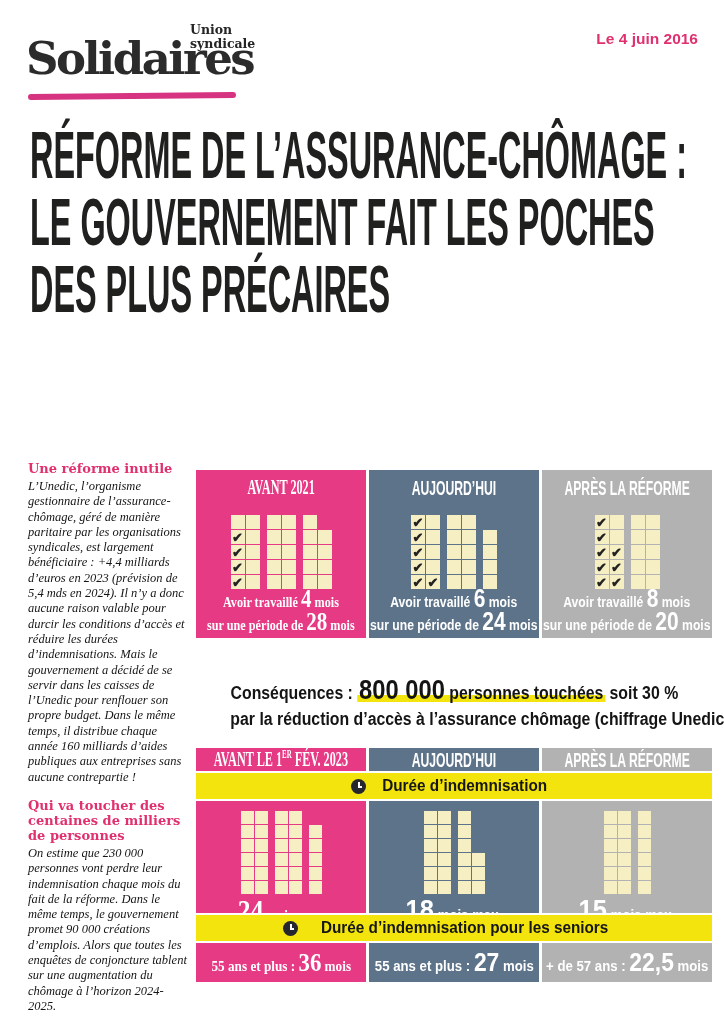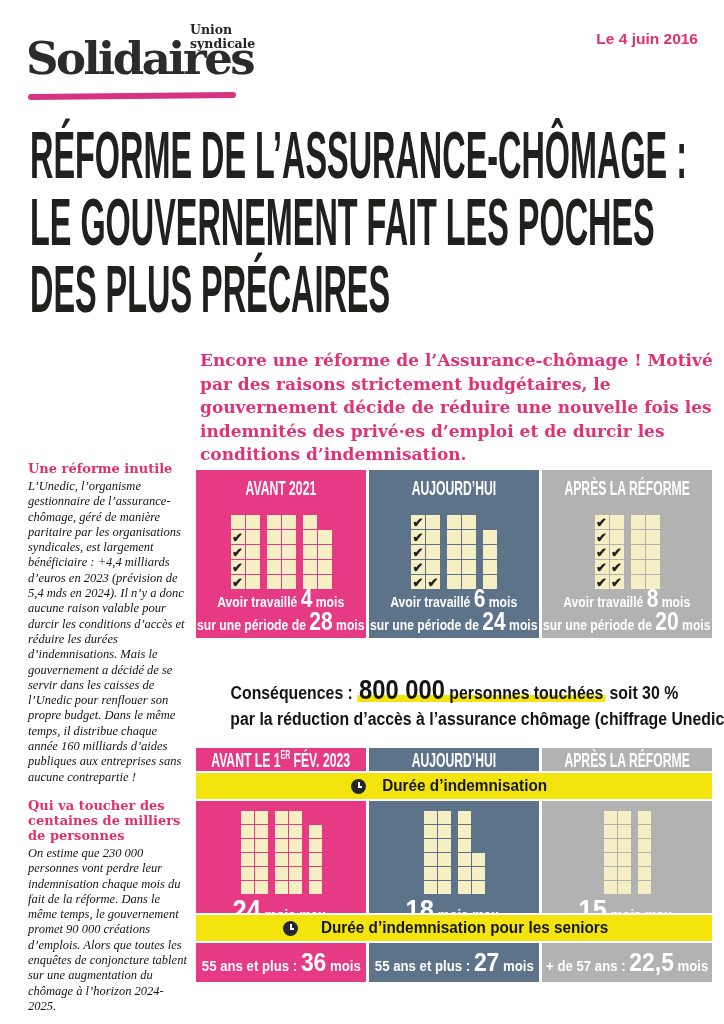--- a/index.html
+++ b/index.html
@@ -35,21 +35,21 @@
   
   .tbl{position:absolute;left:196px;width:516px;}
   .tbl1{top:470px;}
   .tbl2{top:748px;--sq:13px;}
   .hdr-row{display:grid;grid-template-columns:1fr 1fr 1fr;gap:3px;height:35px;}
   .tbl2 .hdr-row{height:23px;}
   .hdr-cell{display:flex;align-items:center;justify-content:center;overflow:hidden;}
   .hdr-text{color:#ffffff;font-weight:bold;font-size:21px;white-space:nowrap;
             transform:scaleX(0.58);transform-origin:center;}
   .sup{font-size:12px;vertical-align:super;}
-  .bg-pink{background:#e73a85;}
+  .bg-pink{background:#e73a85;font-family:Liberation Serif, serif;}
   .bg-slate{background:#5d7389;}
   .bg-gray{background:#b2b2b2;}
 
   .banner{height:26px;margin:2px 0;background:#f2e40c;display:flex;align-items:center;
           justify-content:center;gap:7px;}
   .banner-text{font-weight:bold;font-size:17px;color:#161616;white-space:nowrap;
                transform:scaleX(0.9);transform-origin:center;}
   .clock-icon{display:inline-block;width:15px;height:15px;border-radius:50%;
               background:#26262e;position:relative;flex:0 0 auto;}
   .clock-icon::before{content:"";position:absolute;left:7px;top:3px;width:2px;height:5px;background:#fff;}
@@ -102,21 +102,20 @@
   <div class="logo-main">Solidaires</div>
   <div class="logo-underline"></div>
   <div class="date">Le 4 juin 2016</div>
 
   <div class="title">
     <span class="title-line">RÉFORME DE L’ASSURANCE-CHÔMAGE :</span>
     <span class="title-line">LE GOUVERNEMENT FAIT LES POCHES</span>
     <span class="title-line">DES PLUS PRÉCAIRES</span>
   </div>
 
-  <div class="intro">Encore une réforme de l’Assurance-chômage ! Motivé par des raisons strictement budgétaires, le gouvernement décide de réduire une nouvelle fois les indemnités des privé·es d’emploi et de durcir les conditions d’indemnisation.</div>
 
   <div class="sidebar">
     <h3 class="sb-head">Une réforme inutile</h3>
     <p class="sb-body">L’Unedic, l’organisme gestionnaire de l’assurance-chômage, géré de manière paritaire par les organisations syndicales, est largement bénéficiaire : +4,4 milliards d’euros en 2023 (prévision de 5,4 mds en 2024). Il n’y a donc aucune raison valable pour durcir les conditions d’accès et réduire les durées d’indemnisations. Mais le gouvernement a décidé de se servir dans les caisses de l’Unedic pour renflouer son propre budget. Dans le même temps, il distribue chaque année 160 milliards d’aides publiques aux entreprises sans aucune contrepartie !</p>
     <h3 class="sb-head">Qui va toucher des centaines de milliers de personnes</h3>
     <p class="sb-body">On estime que 230 000 personnes vont perdre leur indemnisation chaque mois du fait de la réforme. Dans le même temps, le gouvernement promet 90 000 créations d’emplois. Alors que toutes les enquêtes de conjoncture tablent sur une augmentation du chômage à l’horizon 2024-2025.</p>
 
   </div>
 
   <div class="tbl tbl1">

